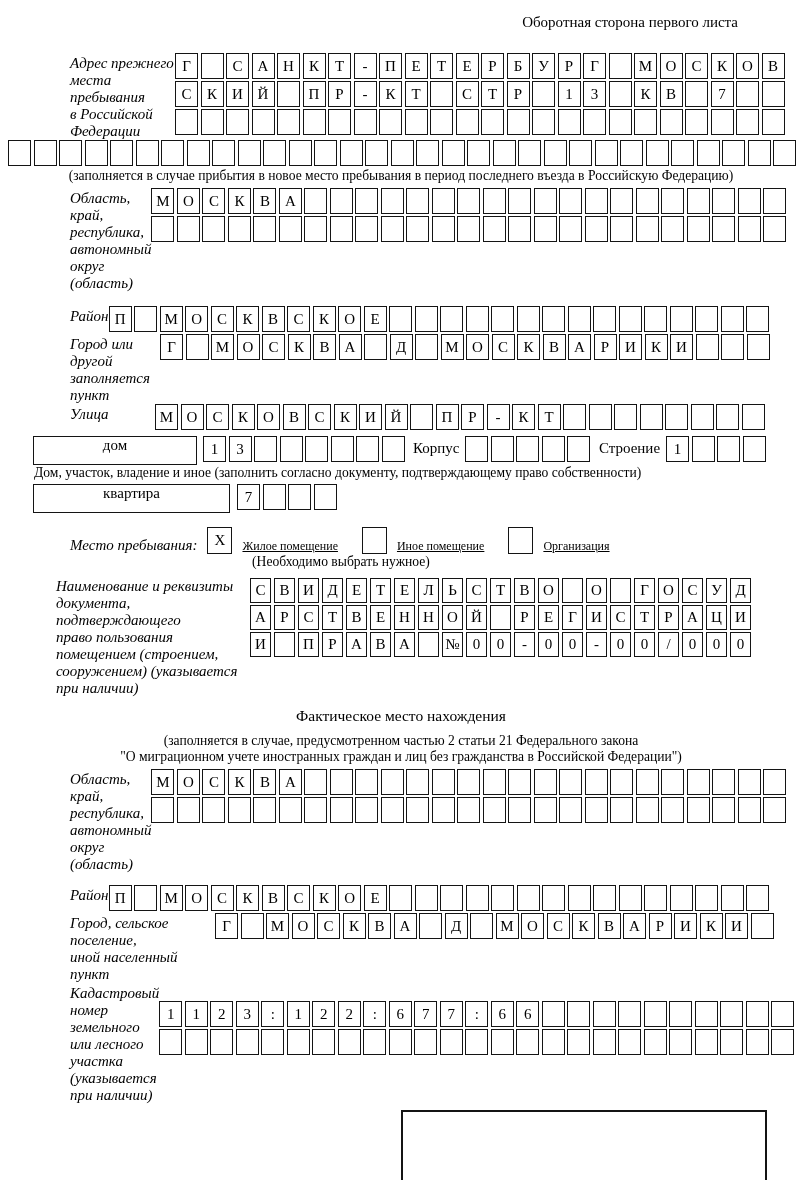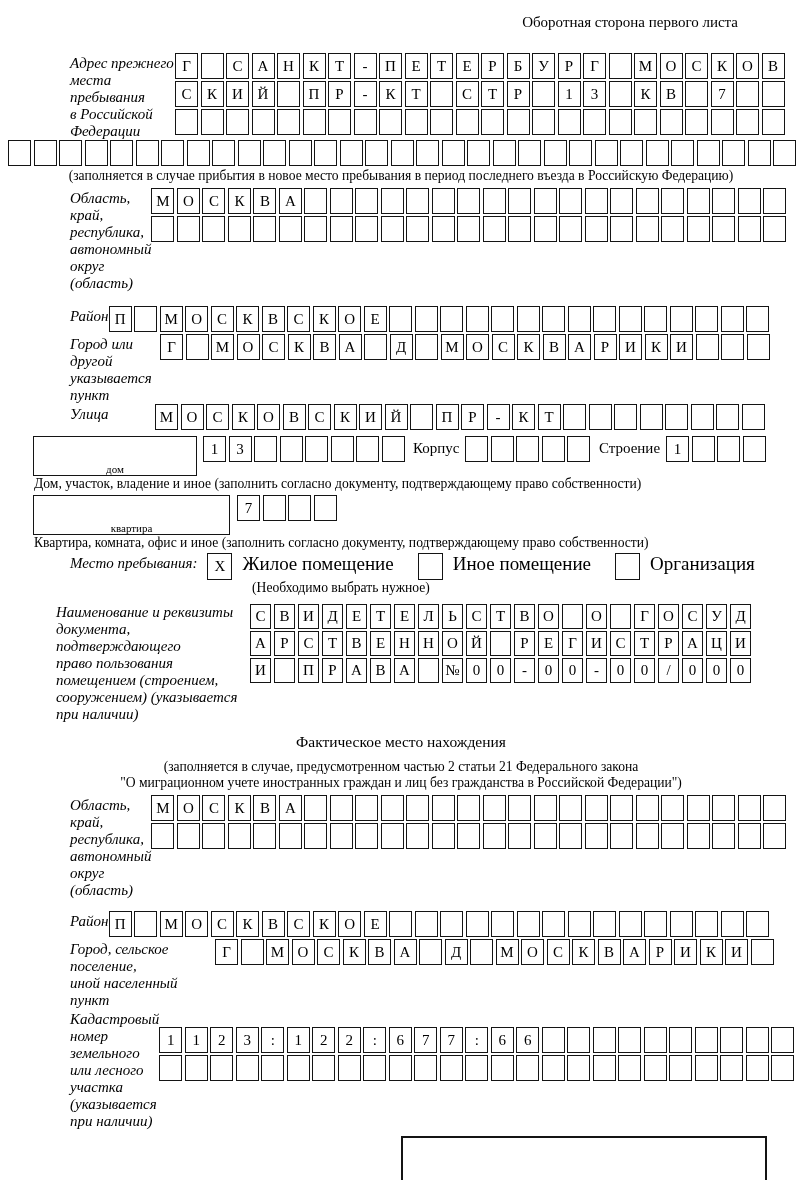--- a/index.html
+++ b/index.html
@@ -20,30 +20,30 @@
     font-size:15px; }
   .grid.sm .cell { flex-basis:21px; width:21px; height:25px; margin-right:3px; }
 
   .note { font-size:13.6px; line-height:16px; }
   .center { text-align:center; }
   .h2 { font-weight:bold; font-size:16px; text-align:center; margin:4px 0 6px 0; }
 
   .ind64 { padding-left:64px; }
   .full-row { margin-left:2px; }
 
-  .hbox { height:40px; border:1.8px solid #141414; display:flex; align-items:flex-end;
-    justify-content:center; font-size:11px; }
+  .hbox { height:29px; border:1.8px solid #141414; display:flex; align-items:flex-start;
+    justify-content:center; font-size:15px; }
   .house-box { width:164px; margin-left:27px; margin-right:6px; }
   .apt-box { width:197px; margin-left:27px; margin-right:7px; }
   .inlab { font-size:15px; padding:4px 6px 0 6px; }
 
-  .ptype { align-items:flex-start; margin-top:0; }
+  .ptype { align-items:flex-end; margin-top:14px; }
   .cbx { width:25px; height:27px; border:1.9px solid #141414; display:inline-flex;
     align-items:center; justify-content:center; font-size:15px; margin:0 10px; }
-  .optlab { font-size:19px; margin-right:14px; }
+  .optlab { font-size:12px; margin-right:14px;text-decoration:underline; }
 
   .facthead { font-weight:normal; font-size:15.5px; text-align:center; margin:10px 0 8px 0; }
 
   .stamp-wrap { margin-left:392px; width:372px; margin-top:6px; }
   .stamp-box { width:366px; height:180px; border:2px solid #141414; margin-left:3px; }
 
   .mb2{margin-bottom:2px;} .mb4{margin-bottom:4px;} .mb6{margin-bottom:6px;}
   .mt4{margin-top:4px;} .mt18{margin-top:18px;}
 </style>
 </head>
@@ -266,21 +266,21 @@
           <span class="cell"></span>
           <span class="cell"></span>
           <span class="cell"></span>
           <span class="cell"></span>
           <span class="cell"></span>
           <span class="cell"></span>
         </div>
     </div>
     <div class="frow">
       <div class="lab pre ind64" style="flex:0 0 154px">Город или другой
-указывается пункт</div>
+заполняется пункт</div>
       <div class="grid">
           <span class="cell">Г</span>
           <span class="cell"></span>
           <span class="cell">М</span>
           <span class="cell">О</span>
           <span class="cell">С</span>
           <span class="cell">К</span>
           <span class="cell">В</span>
           <span class="cell">А</span>
           <span class="cell"></span>
@@ -367,21 +367,20 @@
       <div class="hbox apt-box">
         <span>квартира</span>
       </div>
       <div class="grid">
           <span class="cell">7</span>
           <span class="cell"></span>
           <span class="cell"></span>
           <span class="cell"></span>
         </div>
     </div>
-    <div class="note mb2" style="padding-left:28px">Квартира, комната, офис и иное (заполнить согласно документу, подтверждающему право собственности)</div>
 
     <div class="frow ptype">
       <span class="lab" style="padding-left:64px">Место пребывания:</span>
       <span class="cbx">X</span>
       <span class="optlab">Жилое помещение</span>
       <span class="cbx"></span>
       <span class="optlab">Иное помещение</span>
       <span class="cbx"></span>
       <span class="optlab">Организация</span>
     </div>

